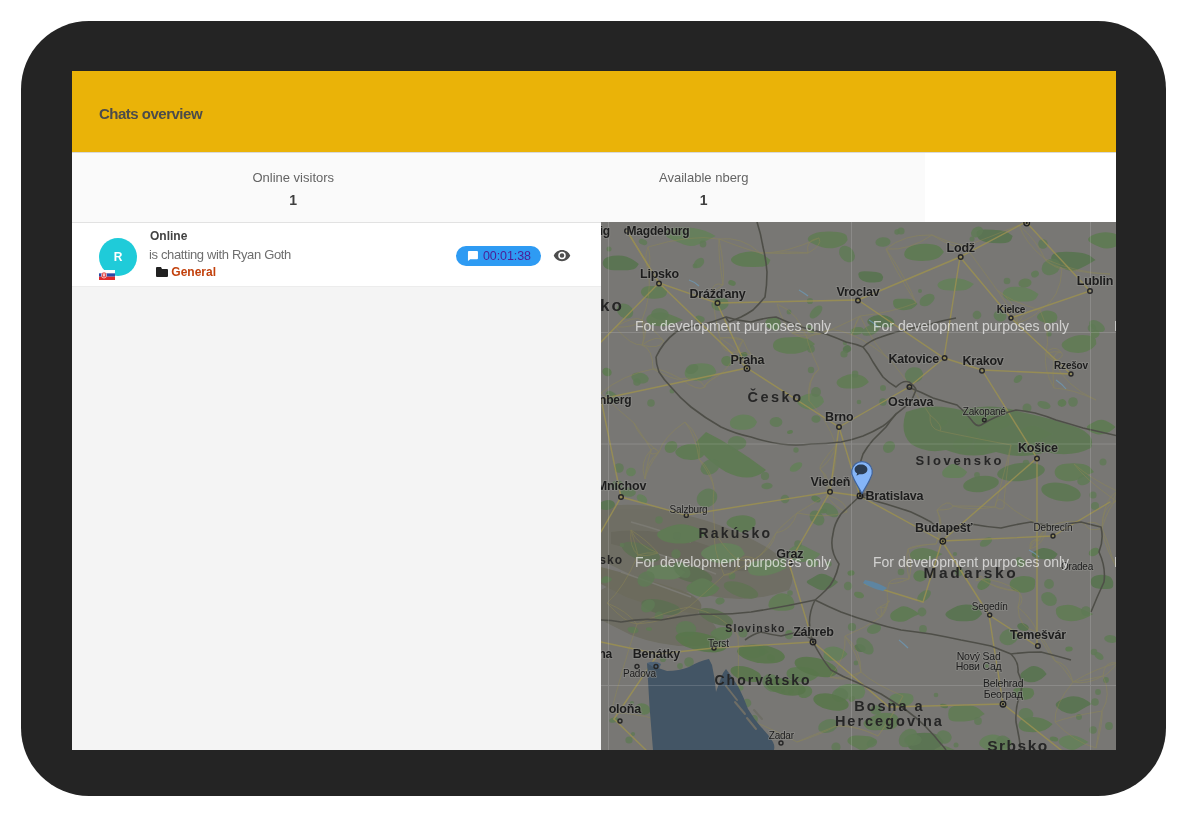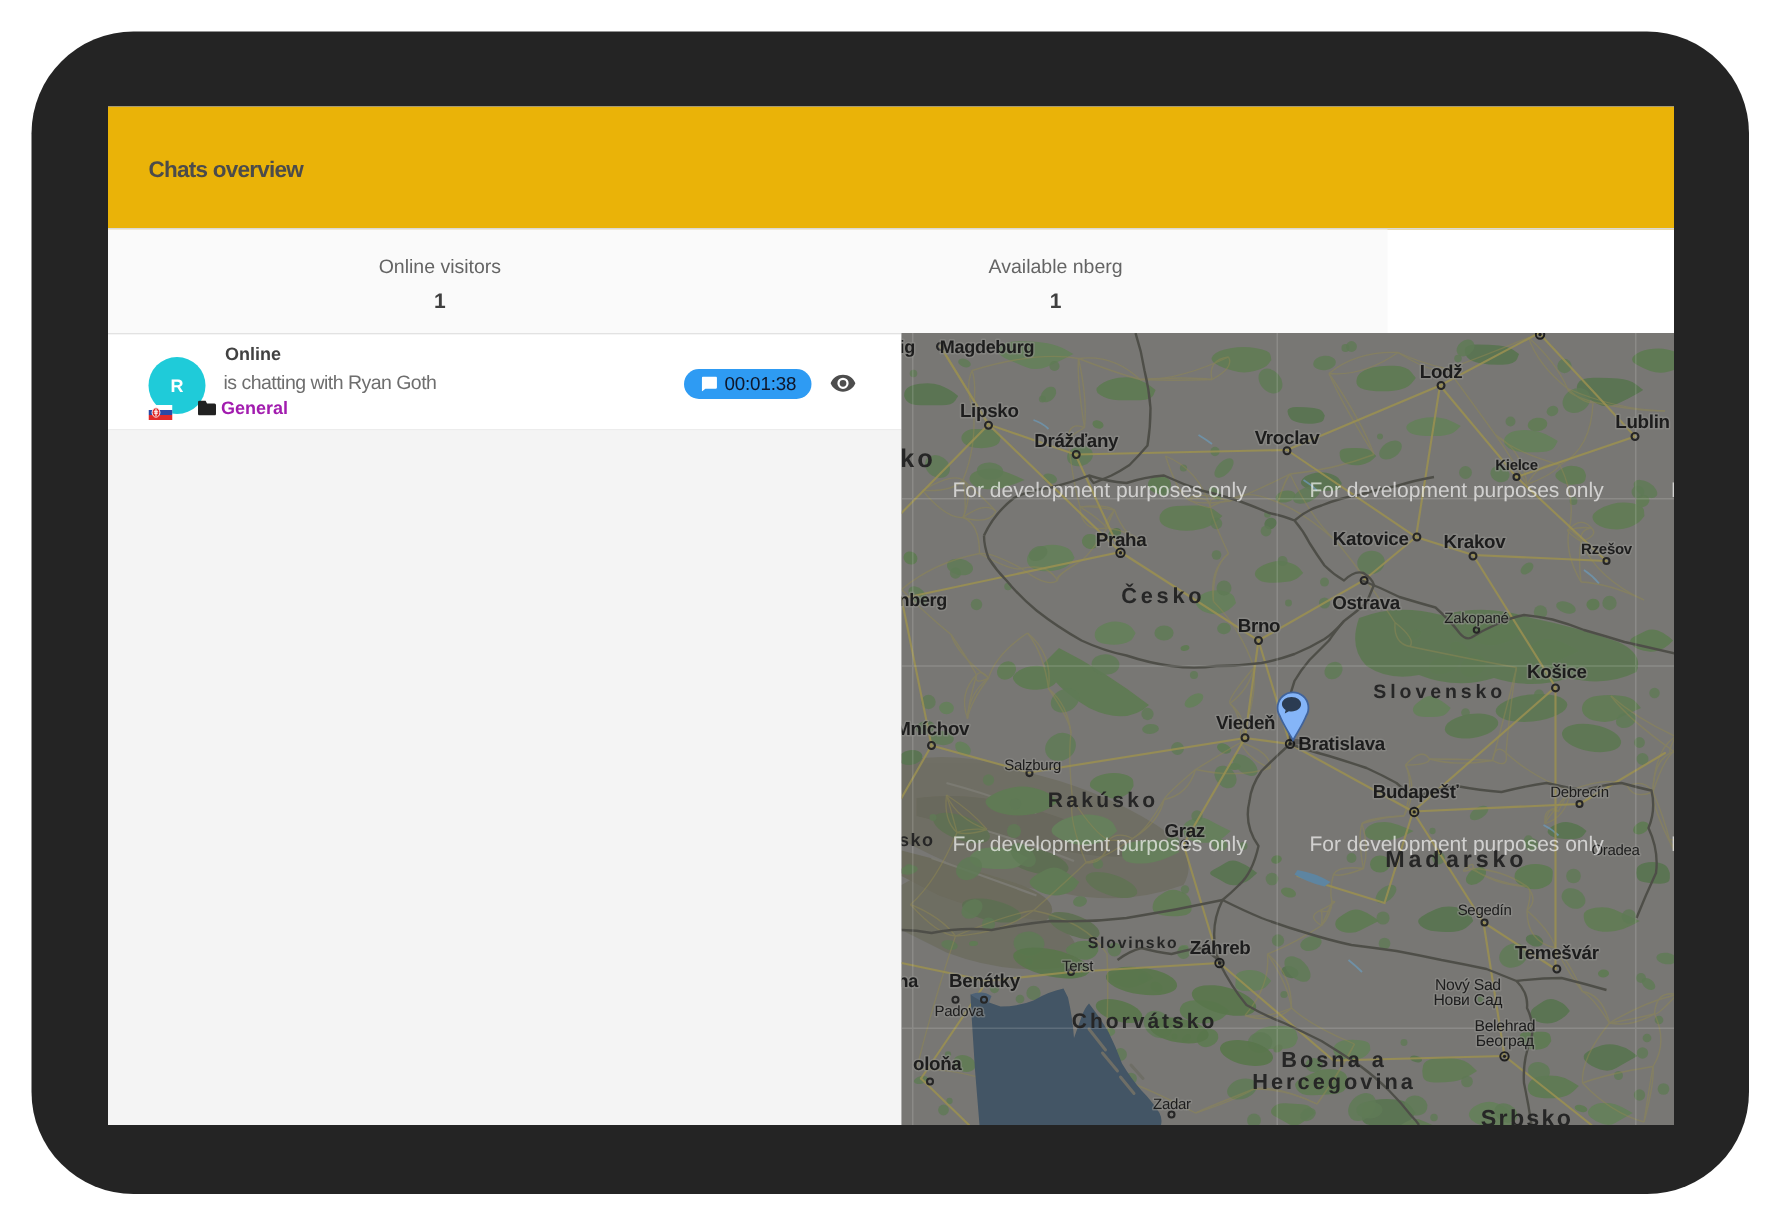--- a/index.html
+++ b/index.html
@@ -13,22 +13,22 @@
   .stat { flex:1; text-align:center; }
   .stat .lbl { margin-top:17px; font-size:13px; color:#646464; }
   .stat .num { margin-top:7px; font-size:14px; font-weight:700; color:#3f3f3f; }
   .stat .sep { font-weight:400; color:#9e9e9e; font-size:13px; padding:0 11px; }
   .list { position:absolute; left:0; top:151px; width:528.5px; height:528px; background:#f4f4f4; border-top:1px solid #e2e2e2; }
   .chatrow { position:absolute; left:0; top:0; width:528.5px; height:64px; background:#ffffff; border-bottom:1px solid #ececec; }
   .avatar { position:absolute; left:27px; top:15px; width:38px; height:38px; border-radius:50%; background:#1fcbd9; color:#fff; font-size:12px; font-weight:700; text-align:center; line-height:38px; }
   .flag { position:absolute; left:27px; top:47px; width:16px; height:10px; overflow:hidden; }
   .name { position:absolute; left:78px; top:6px; font-size:12px; font-weight:700; color:#424242; }
   .sub { position:absolute; left:77px; top:24px; font-size:13px; letter-spacing:-0.35px; color:#6e6e6e;text-align:center; }
-  .grp { position:absolute; left:60px; top:42px; font-size:12px; font-weight:700; color:#a21caf; }
-  .pill { position:absolute; left:384px; top:23px; width:85px; height:20px; border-radius:10px; background:#2e9bf3; color:#0f172a; font-size:12.5px; letter-spacing:-0.1px; }
+  .grp { position:absolute; left:84px; top:42px; font-size:12px; font-weight:700; color:#c2410c; }
+  .pill { position:absolute; left:384px; top:23px; width:85px; height:20px; border-radius:10px; background:#2e9bf3; color:#4c1d95; font-size:12.5px; letter-spacing:-0.1px; }
   .pill span { position:absolute; left:27px; top:3px; }
   .eye { position:absolute; left:481px; top:22px; width:18px; height:18px; }
   .map { position:absolute; left:528.5px; top:151px; width:515.5px; height:528px; background:#797875; overflow:hidden; }
 </style>
 </head>
 <body>
 <div class="frame"></div>
 <div class="content">
   <div class="header">
     <div class="title">Chats overview</div>

